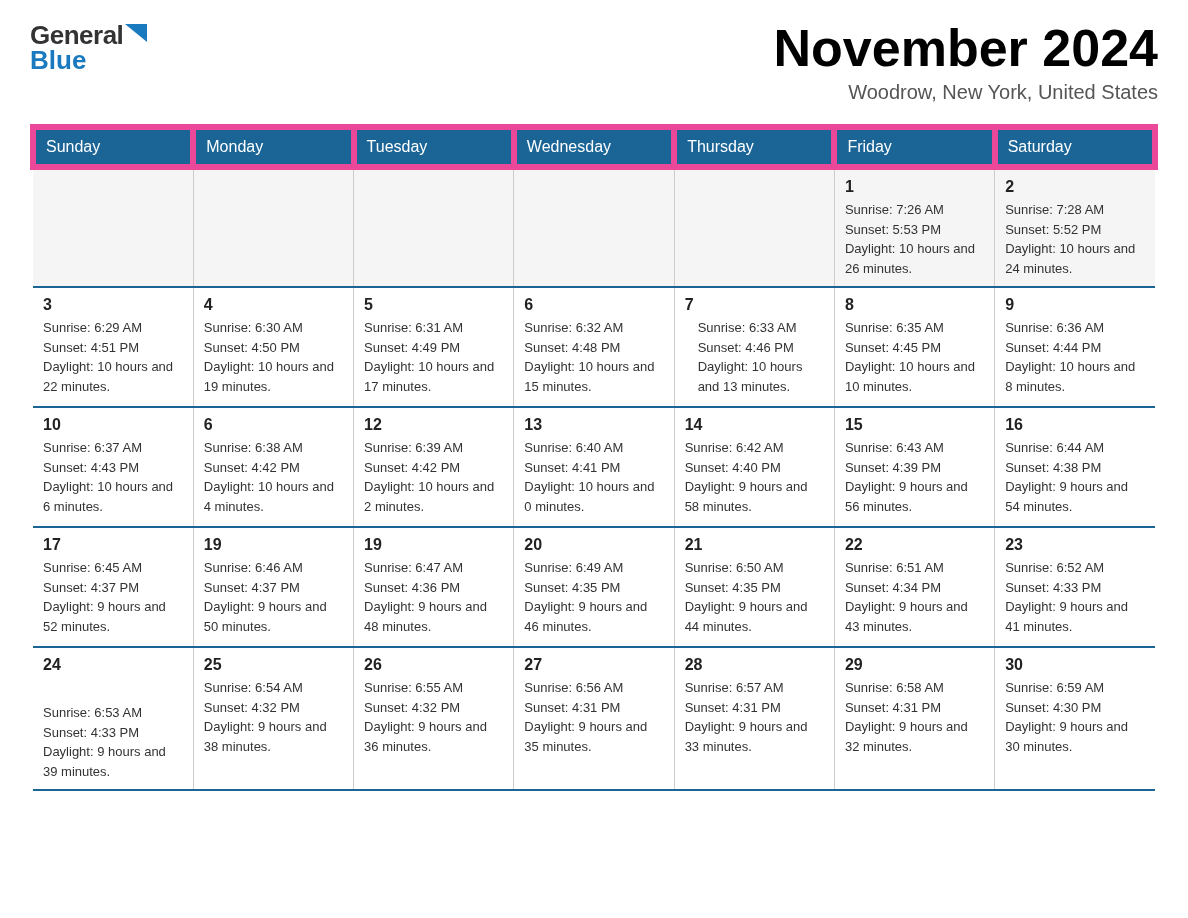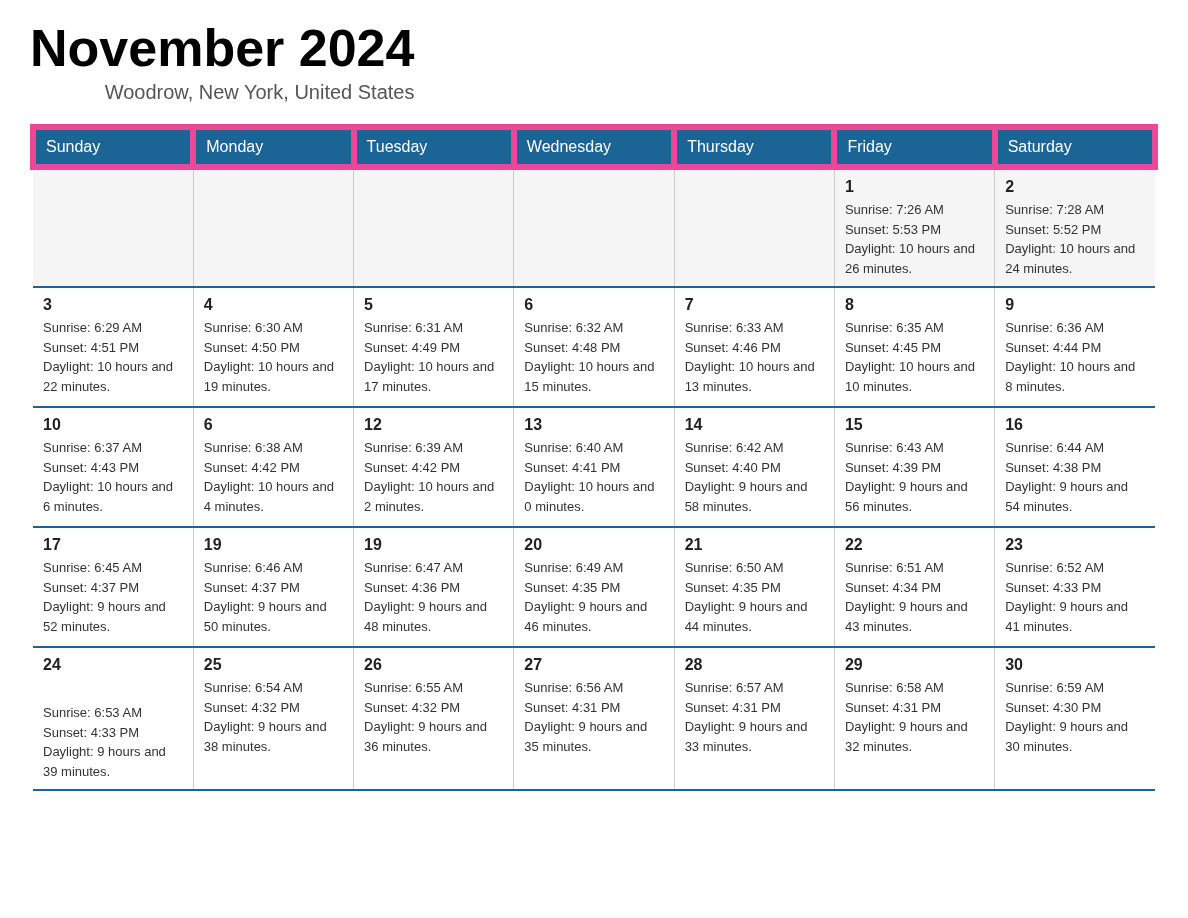--- a/index.html
+++ b/index.html
@@ -93,20 +93,31 @@
       background: #f9f9f9;
     }
     tbody tr:first-child td {
       background: #f5f5f5;
     }
   </style>
 </head>
 <body>
 
 <div class="header">
+  <div class="logo">
+    <div style="display:flex; align-items:center;">
+      <span class="logo-general">General</span>
+      <span style="display:inline-block; margin-left:2px; margin-bottom:2px;">
+        <svg width="22" height="18" viewBox="0 0 22 18">
+          <polygon points="0,0 22,0 22,18" fill="#1a7abf"></polygon>
+        </svg>
+      </span>
+    </div>
+    <span class="logo-blue">Blue</span>
+  </div>
   <div class="title-block">
     <div class="month-title">November 2024</div>
     <div class="location">Woodrow, New York, United States</div>
   </div>
 </div>
 
 <table class="calendar-table">
   <thead>
     <tr>
     <th>Sunday</th>
@@ -158,21 +169,21 @@
 Daylight: 10 hours and 17 minutes.</div>
         </td>
         <td>
           <span class="day-number">6</span>
           <div class="day-info" style="white-space: pre-line;">Sunrise: 6:32 AM
 Sunset: 4:48 PM
 Daylight: 10 hours and 15 minutes.</div>
         </td>
         <td>
           <span class="day-number">7</span>
-          <div class="day-info" style="white-space: pre-line;">Sunrise: 6:33 AM
+          <div class="day-info" style="white-space: pre-line; margin-left: 13px;">Sunrise: 6:33 AM
 Sunset: 4:46 PM
 Daylight: 10 hours and 13 minutes.</div>
         </td>
         <td>
           <span class="day-number">8</span>
           <div class="day-info" style="white-space: pre-line;">Sunrise: 6:35 AM
 Sunset: 4:45 PM
 Daylight: 10 hours and 10 minutes.</div>
         </td>
         <td>

